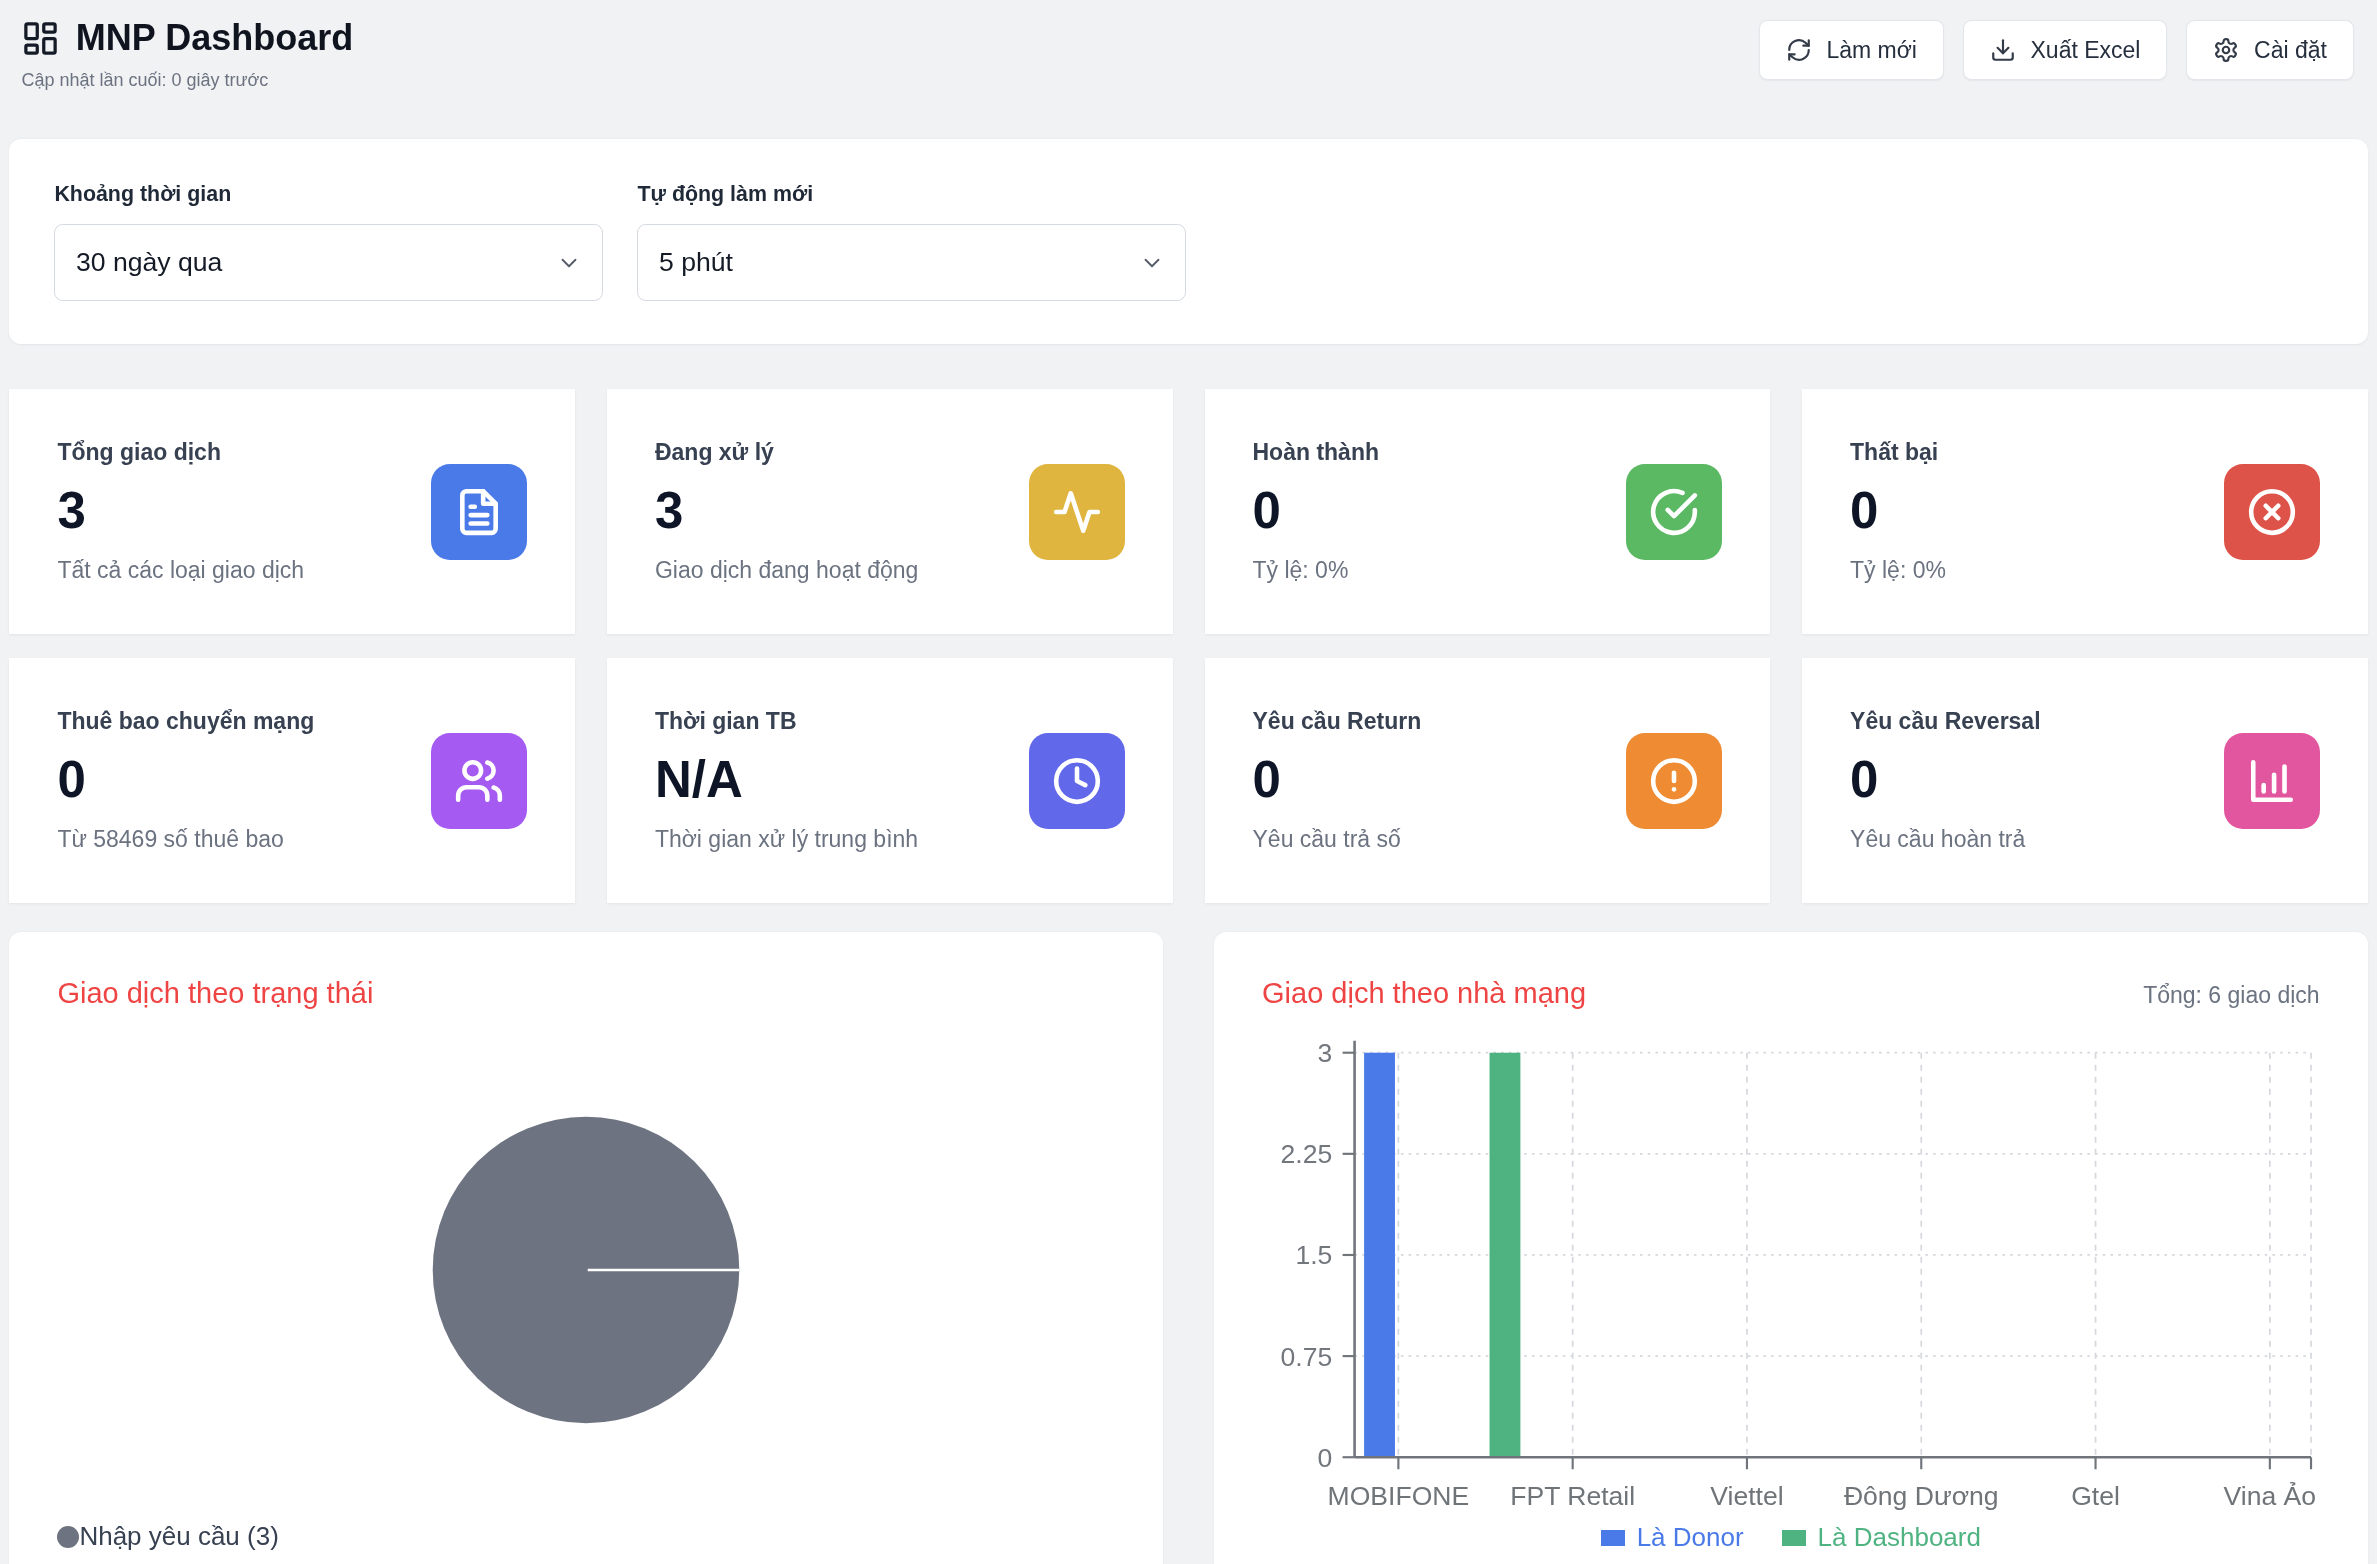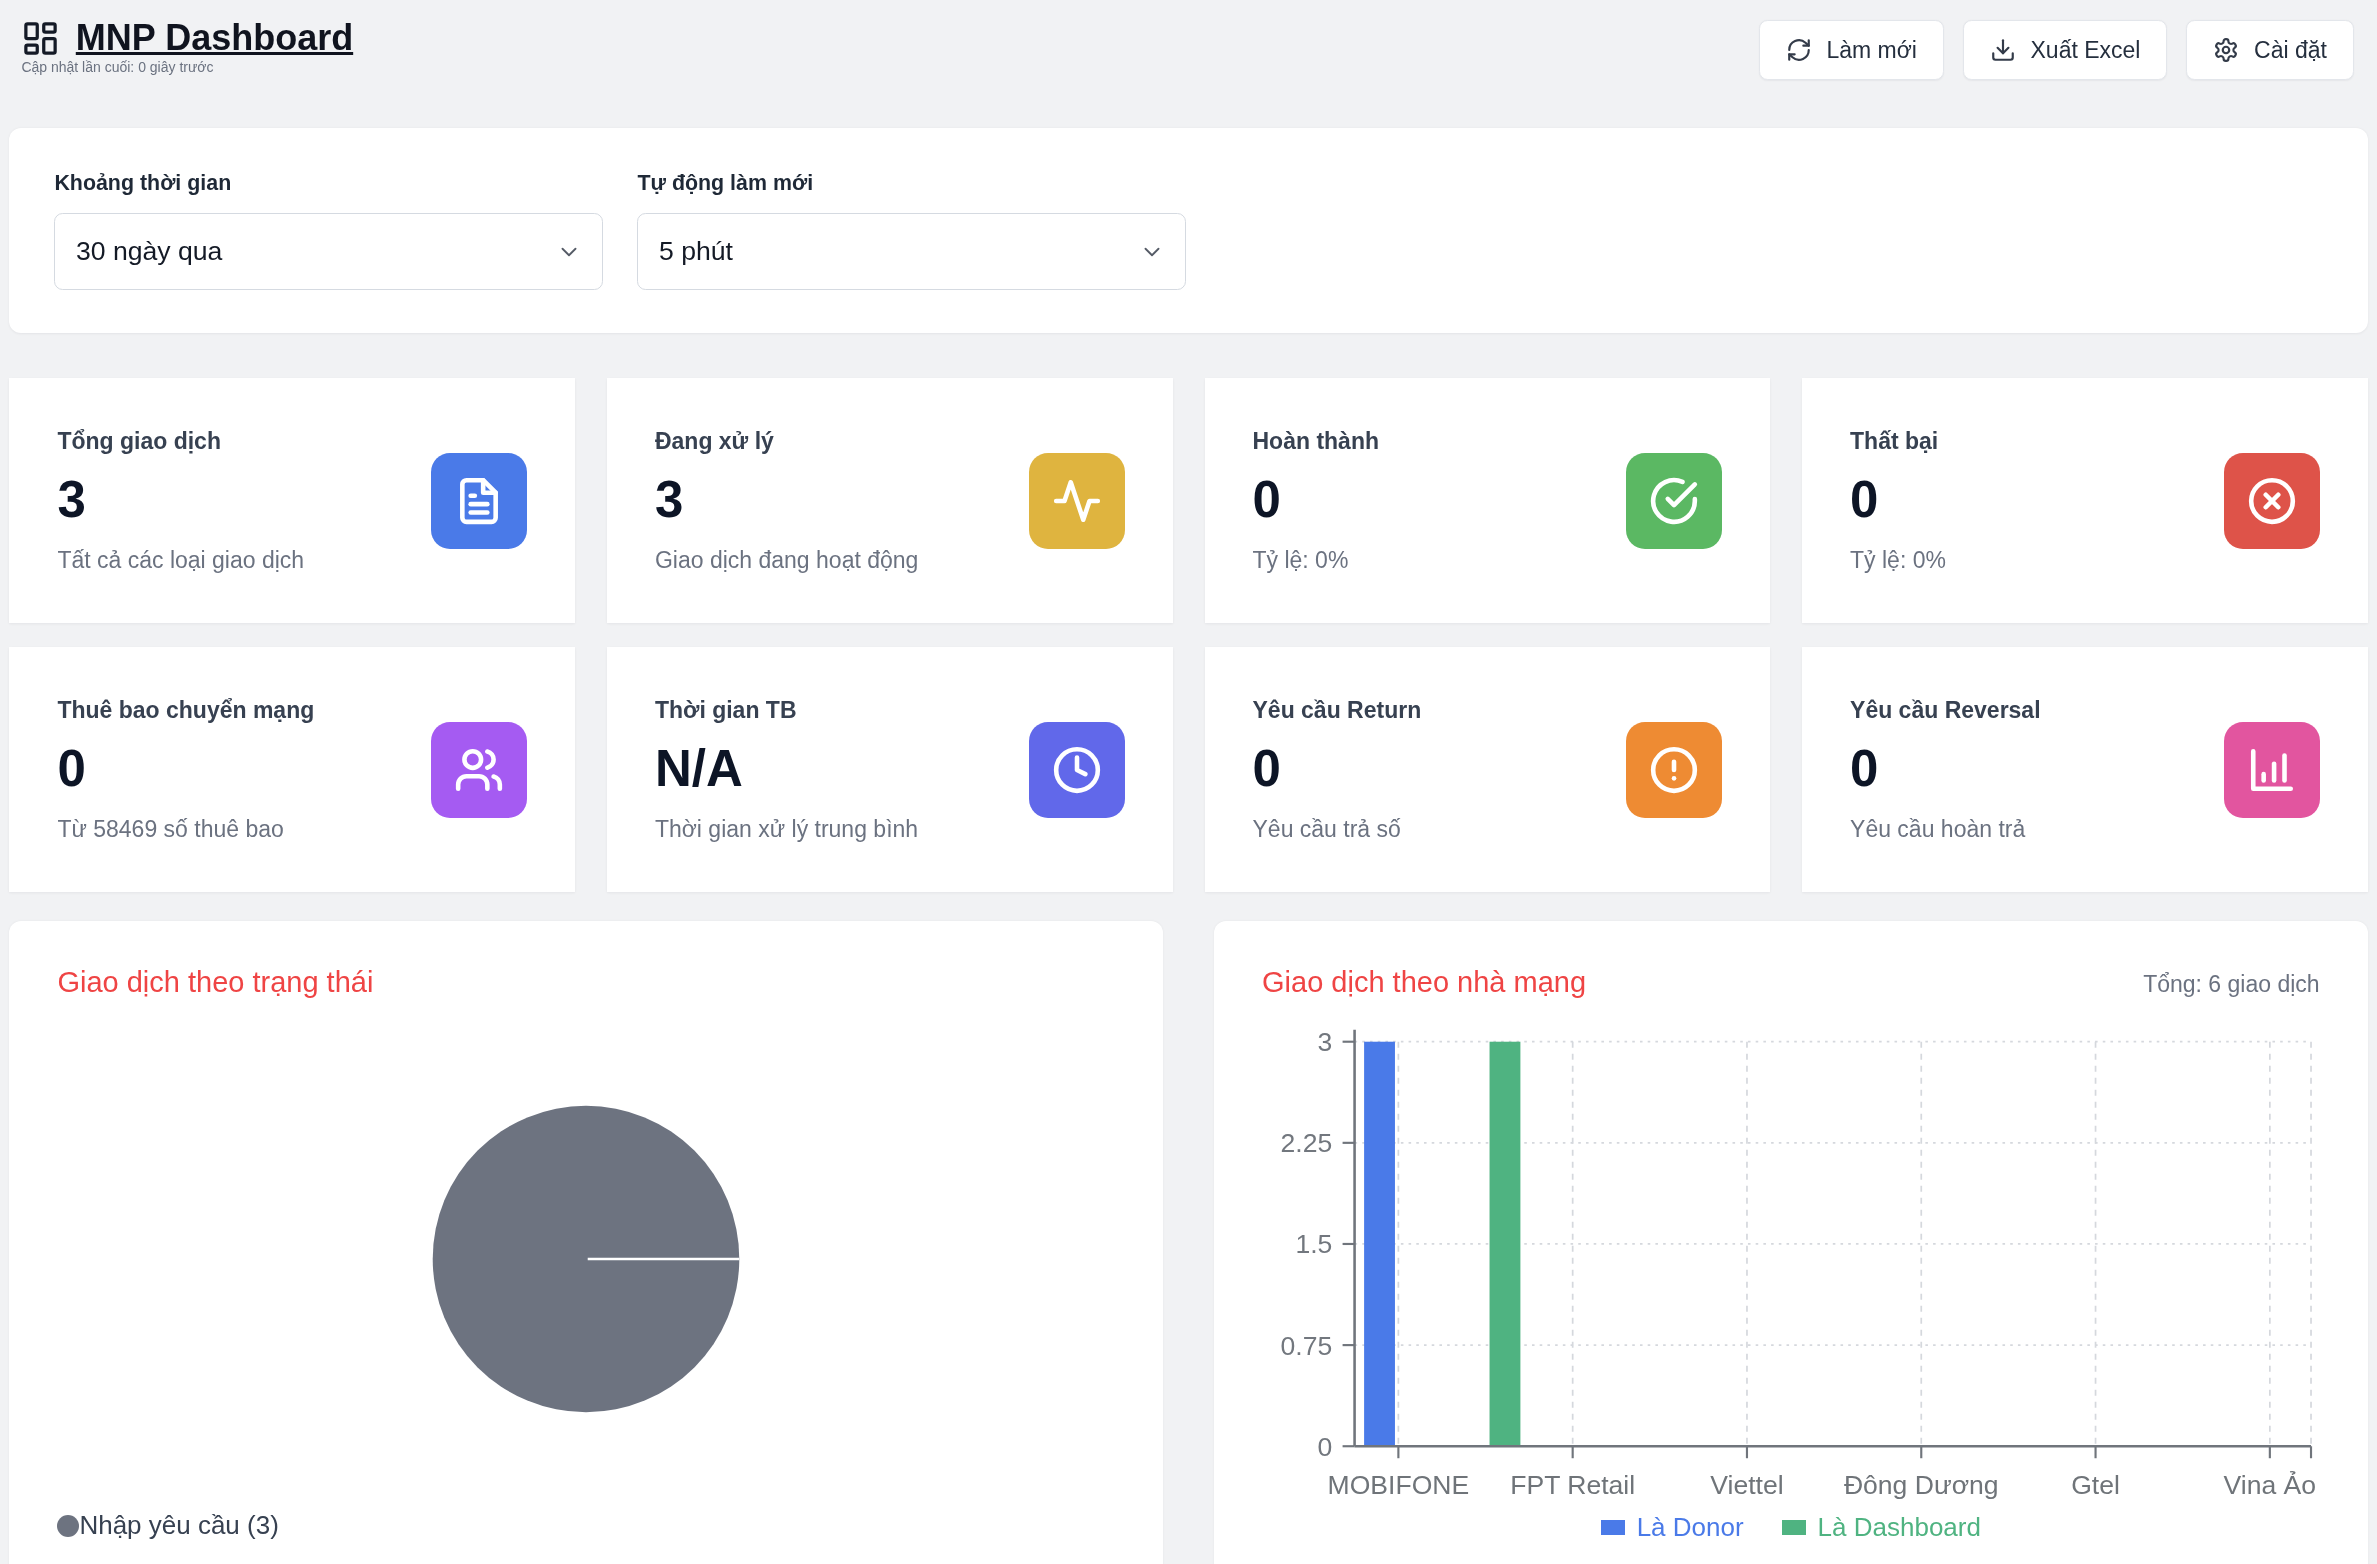--- a/index.html
+++ b/index.html
@@ -10,22 +10,22 @@
     font-family: "Liberation Sans", "DejaVu Sans", sans-serif;
     color: #141A26;
   }
   .page { padding: 13.7px 9.4px 0 9.4px; }
 
   
   .header { display: flex; justify-content: space-between; align-items: flex-start; padding: 3.4px 13.7px 0 12px; }
   .title-row { display: flex; align-items: center; gap: 15.4px; }
   .app-icon { display: inline-flex; }
   .app-icon svg { width: 39px; height: 39px; color: #141A26; }
-  .h-title { font-size: 36px; font-weight: 700; margin: 0; color: #10141F; text-decoration: underline; }
-  .subtitle { font-size: 14px; color: #6B7280; }
+  .h-title { font-size: 36px; font-weight: 700; margin: 0; color: #10141F; }
+  .subtitle { margin-top: 11px; font-size: 18px; color: #6B7280; }
   .actions { display: flex; gap: 19px; padding-top: 3.4px; }
   .hbtn {
     display: flex; align-items: center; gap: 14.6px; height: 60px; padding: 0 26px;
     background: #fff; border: 1.3px solid #E3E6EB; border-radius: 8.6px;
     font-size: 23px; font-weight: 500; color: #252F3E; font-family: inherit;
     box-shadow: 0 0.9px 1.7px rgba(16,24,40,.05); cursor: pointer; white-space: nowrap;
   }
   .hbtn svg { width: 26px; height: 26px; color: #333B49; }
 
   

